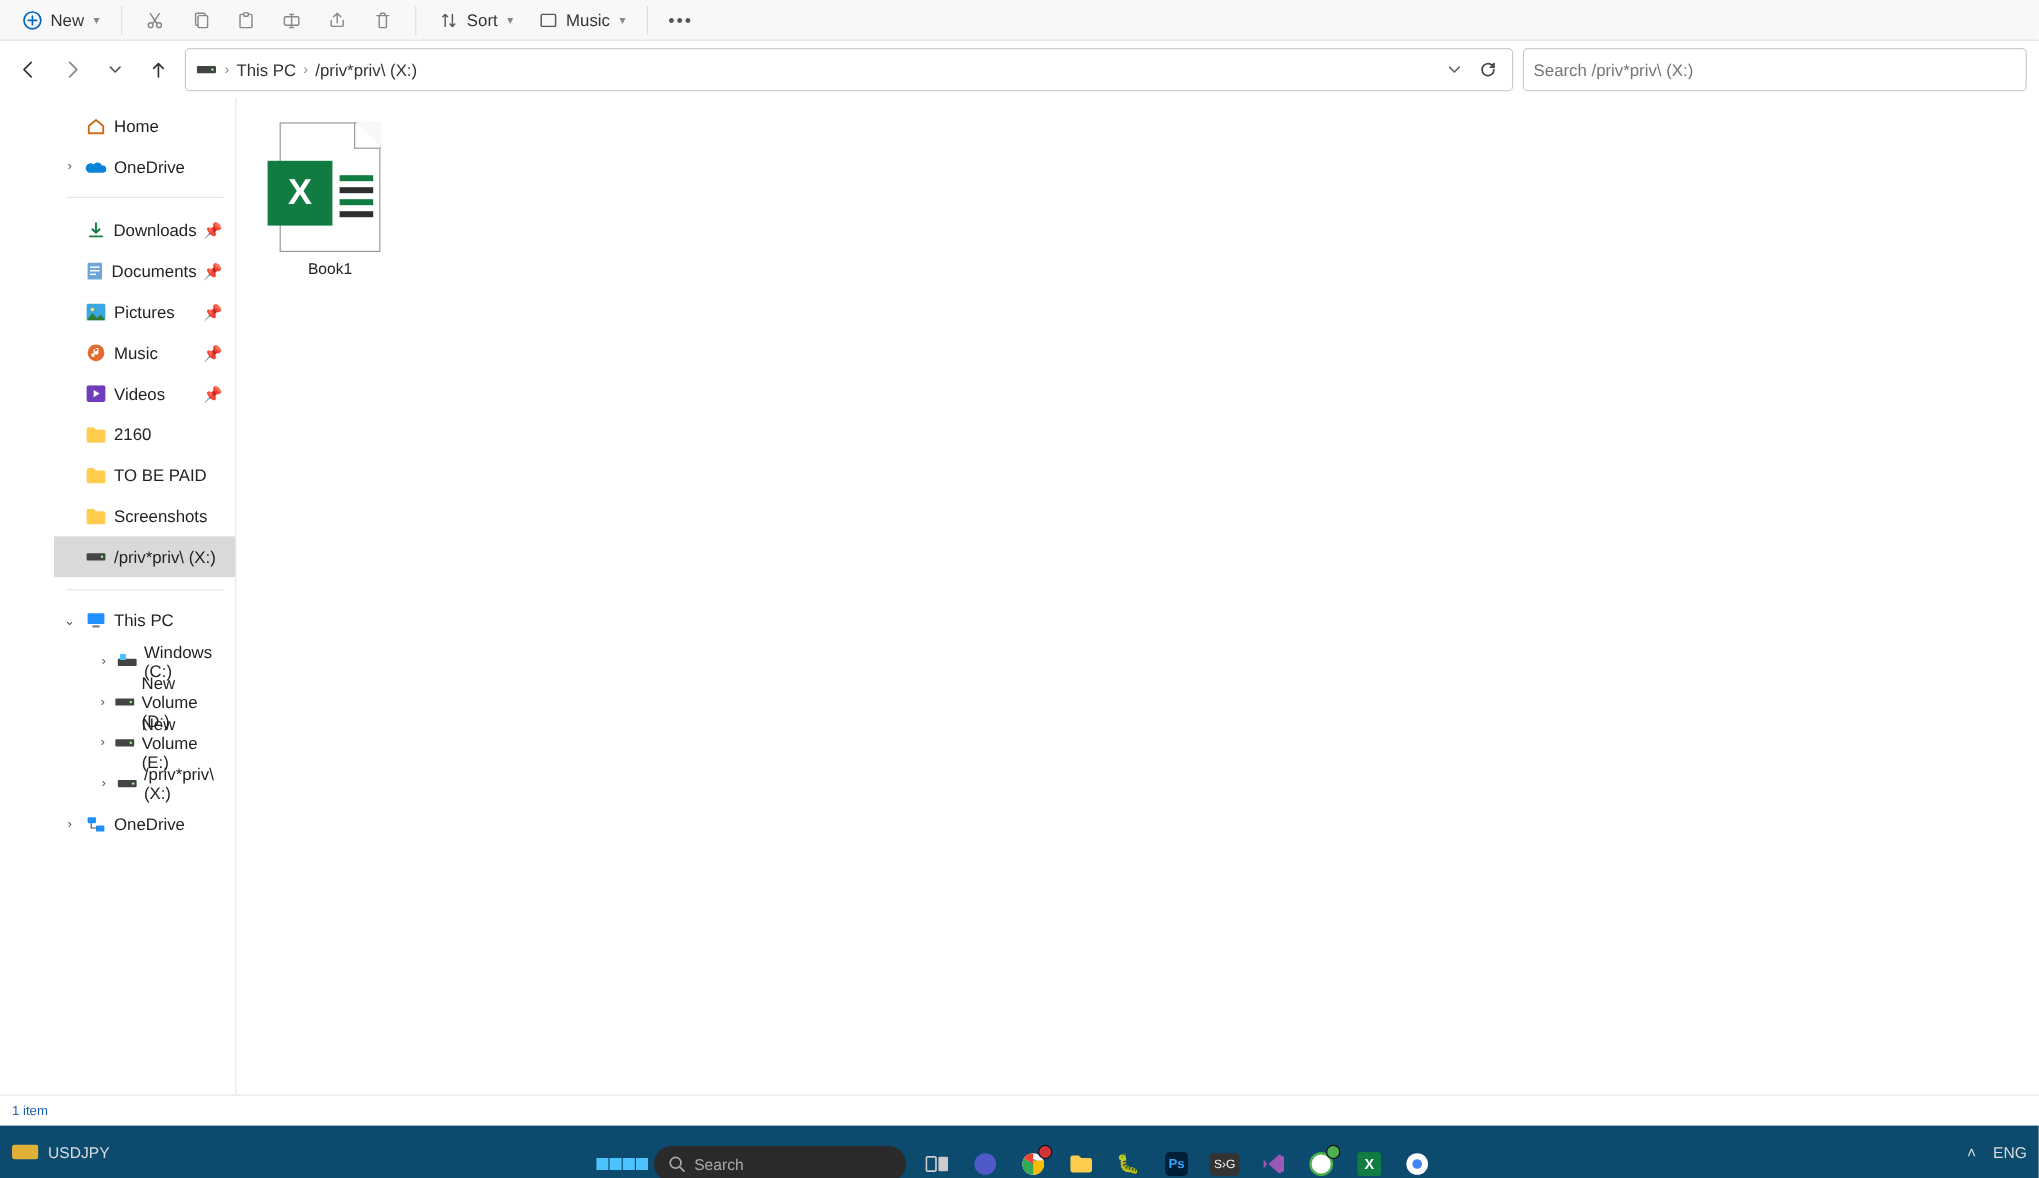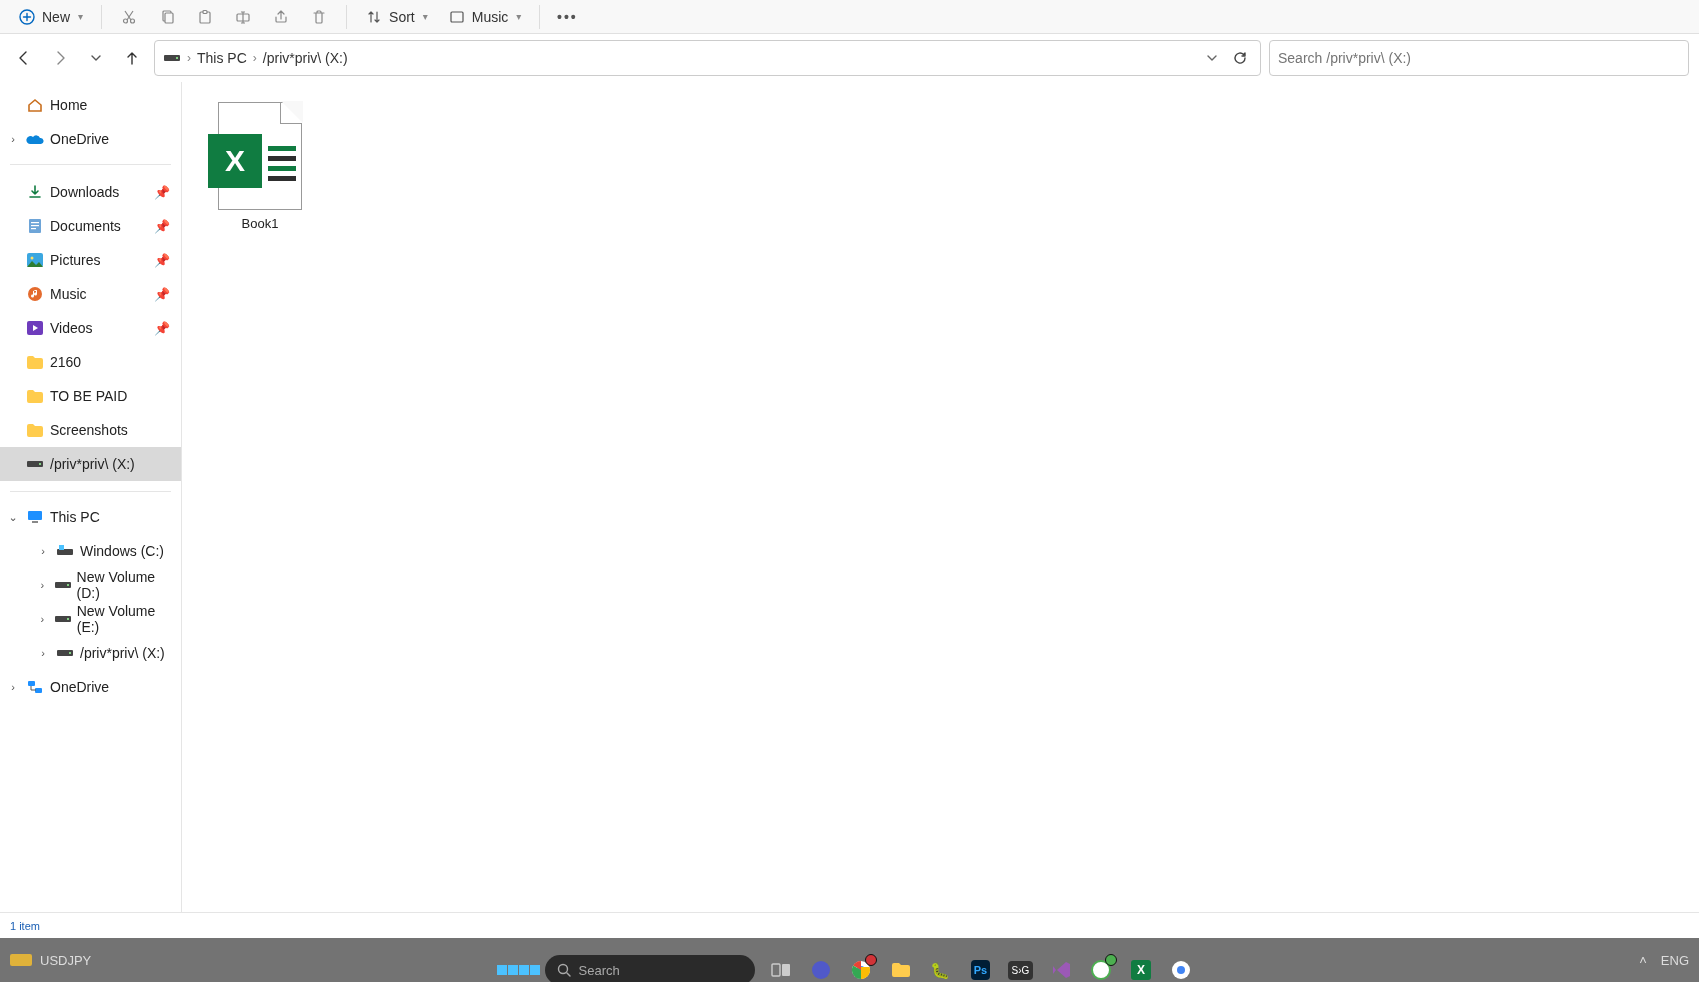--- a/index.html
+++ b/index.html
@@ -18,21 +18,21 @@
 .addr { flex: 1; height: 36px; border: 1px solid #ccc; border-radius: 4px; display: flex; align-items: center; padding: 0 8px; gap: 6px; font-size: 14px; color: #333; }
 .addr .crumb { display: flex; align-items: center; gap: 6px; }
 .addr .sep { color: #888; font-size: 12px; }
 .addr-spacer { flex: 1; }
 .addr-icon { color: #666; padding: 4px; cursor: pointer; }
 .search { width: 420px; height: 36px; border: 1px solid #ccc; border-radius: 4px; display: flex; align-items: center; padding: 0 8px; font-size: 14px; color: #888; }
 .search input { border: none; outline: none; width: 100%; font-size: 14px; }
 
 
 .main { flex: 1; display: flex; min-height: 0; }
-.sidebar { width: 182px; border-right: 1px solid #e5e5e5; display: flex; flex-direction: column; padding-top: 6px; font-size: 14px; color: #222; overflow-y: auto; }
+.sidebar { width: 152px; border-right: 1px solid #e5e5e5; display: flex; flex-direction: column; padding-top: 6px; font-size: 14px; color: #222; overflow-y: auto; margin-left: 45px; }
 .side-sec { padding: 2px 0; }
 .side-hr { height: 1px; background: #e5e5e5; margin: 8px 10px; }
 .side-item { height: 34px; display: flex; align-items: center; padding: 0 10px 0 6px; gap: 6px; cursor: pointer; }
 .side-item.indent1 { padding-left: 26px; }
 .side-item.indent2 { padding-left: 36px; }
 .side-item.active { background: #d9d9d9; }
 .side-caret { width: 14px; display: flex; justify-content: center; color: #555; font-size: 11px; }
 .side-icon { width: 18px; height: 18px; display: flex; align-items: center; justify-content: center; }
 .side-pin { color: #888; font-size: 13px; margin-left: auto; }
 
@@ -46,21 +46,21 @@
 .xls-badge { position: absolute; left: -10px; top: 32px; width: 54px; height: 54px; background: #107c41; display: flex; align-items: center; justify-content: center; color: #fff; font-weight: 700; font-size: 30px; font-family: Arial; }
 .xls-rows { position: absolute; left: 50px; top: 44px; display: flex; flex-direction: column; gap: 5px; }
 .xls-rows span { width: 28px; height: 5px; background: #107c41; display: block; }
 .xls-rows span.dark { background: #2e2e2e; }
 .file-label { font-size: 13px; color: #222; text-align: center; }
 
 
 .status { height: 26px; border-top: 1px solid #e5e5e5; display: flex; align-items: center; padding: 0 10px; font-size: 11px; color: #1a5fb4; }
 
 
-.taskbar { height: 44px; background: #737373; display: flex; align-items: center; color: #ddd; font-size: 13px; padding: 0 10px; position: relative; }
+.taskbar { height: 44px; background: #0c4a6e; display: flex; align-items: center; color: #ddd; font-size: 13px; padding: 0 10px; position: relative; }
 .tb-left { display: flex; align-items: center; gap: 8px; }
 .tb-center { position: absolute; left: 50%; transform: translateX(-50%); display: flex; align-items: center; gap: 12px; margin-top: 20px; }
 .tb-right { margin-left: auto; display: flex; align-items: center; gap: 14px; }
 .tb-search { background: #2a2a2a; border-radius: 16px; height: 30px; width: 210px; display: flex; align-items: center; padding: 0 12px; gap: 8px; color: #aaa; }
 .tb-pill { width: 28px; height: 28px; border-radius: 6px; display: flex; align-items: center; justify-content: center; font-size: 16px; }
 .tb-start { display:flex; gap:1px;}
 .tb-start span{width:10px;height:10px;background:#4cc2ff;}
 .badge-dot { position: relative; }
 .badge-dot::after { content:""; position:absolute; top:-2px; right:-2px; width:10px; height:10px; background:#d13438; border-radius:50%; border:1px solid #111;}
 .badge-dot.green::after{ background:#4caf50;}

